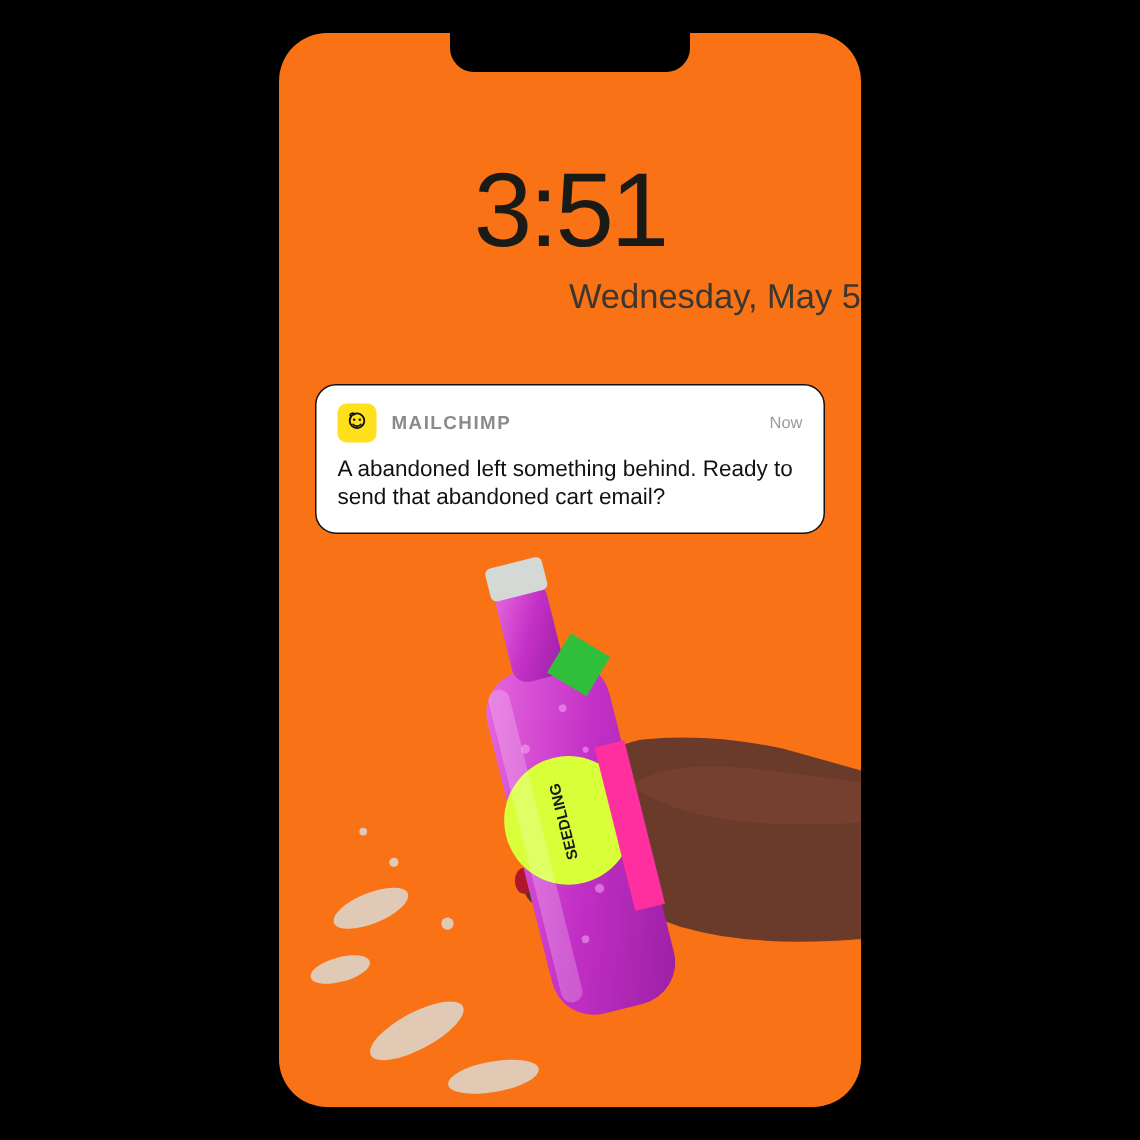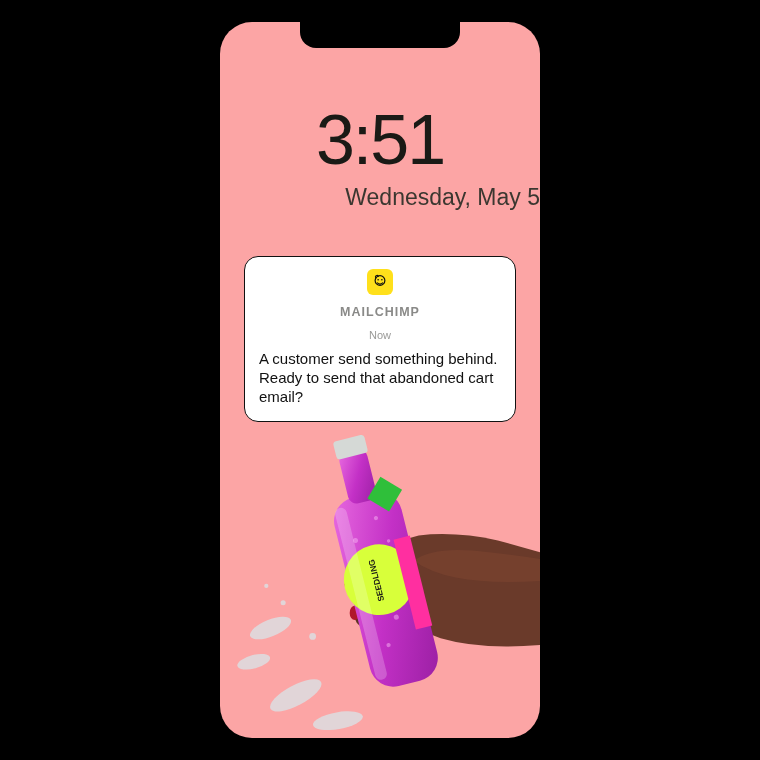--- a/index.html
+++ b/index.html
@@ -6,23 +6,23 @@
   body {
     width: 760px;
     height: 760px;
     background: #000;
     display: flex;
     align-items: center;
     justify-content: center;
     font-family: -apple-system, "Helvetica Neue", Helvetica, Arial, sans-serif;
   }
   .phone {
-    width: 320px;
+    width: 388px;
     height: 716px;
-    background: #fca5a5;
+    background: #f97316;
     border-radius: 32px;
     position: relative;
     overflow: hidden;
     box-shadow: 6px 6px 14px rgba(0,0,0,0.35);
   }
   .notch {
     position: absolute;
     top: 0;
     left: 50%;
     transform: translateX(-50%);
@@ -61,21 +61,20 @@
     border: 1.5px solid #111;
     border-radius: 14px;
     padding: 12px 14px 14px 14px;
     z-index: 4;
   }
   .notif-head {
     display: flex;
     align-items: center;
     gap: 10px;
     margin-bottom: 8px;
-    flex-direction: column;
   }
   .notif-icon {
     width: 26px; height: 26px;
     background: #ffe01b;
     border-radius: 6px;
     display: flex;
     align-items: center;
     justify-content: center;
   }
   .notif-icon svg { width: 18px; height: 18px; }
@@ -124,21 +123,21 @@
           <circle cx="12" cy="10" r="6.5" fill="none" stroke="#111" stroke-width="1.6"></circle>
           <circle cx="9.5" cy="9" r="1.1" fill="#111"></circle>
           <circle cx="14.5" cy="9" r="1.1" fill="#111"></circle>
           <path d="M8.5 13.2 Q12 16.4 15.5 13.2" fill="none" stroke="#111" stroke-width="1.4" stroke-linecap="round"></path>
           <path d="M6.5 6.5 Q5 4.5 7 3.5 Q9 2.6 10 4.5" fill="none" stroke="#111" stroke-width="1.4" stroke-linecap="round"></path>
         </svg>
       </div>
       <div class="notif-app">MAILCHIMP</div>
       <div class="notif-time">Now</div>
     </div>
-    <div class="notif-body">A customer send something behind. Ready to send that abandoned cart email?</div>
+    <div class="notif-body">A abandoned left something behind. Ready to send that abandoned cart email?</div>
   </div>
 
   <div class="wallpaper">
     <svg viewBox="0 0 380 440" preserveAspectRatio="xMidYMax slice">
 
       <g fill="#d8e6ea" opacity="0.75">
         <ellipse cx="60" cy="310" rx="26" ry="10" transform="rotate(-22 60 310)"></ellipse>
         <ellipse cx="40" cy="350" rx="20" ry="8" transform="rotate(-15 40 350)"></ellipse>
         <ellipse cx="90" cy="390" rx="34" ry="12" transform="rotate(-28 90 390)"></ellipse>
         <ellipse cx="140" cy="420" rx="30" ry="10" transform="rotate(-10 140 420)"></ellipse>

